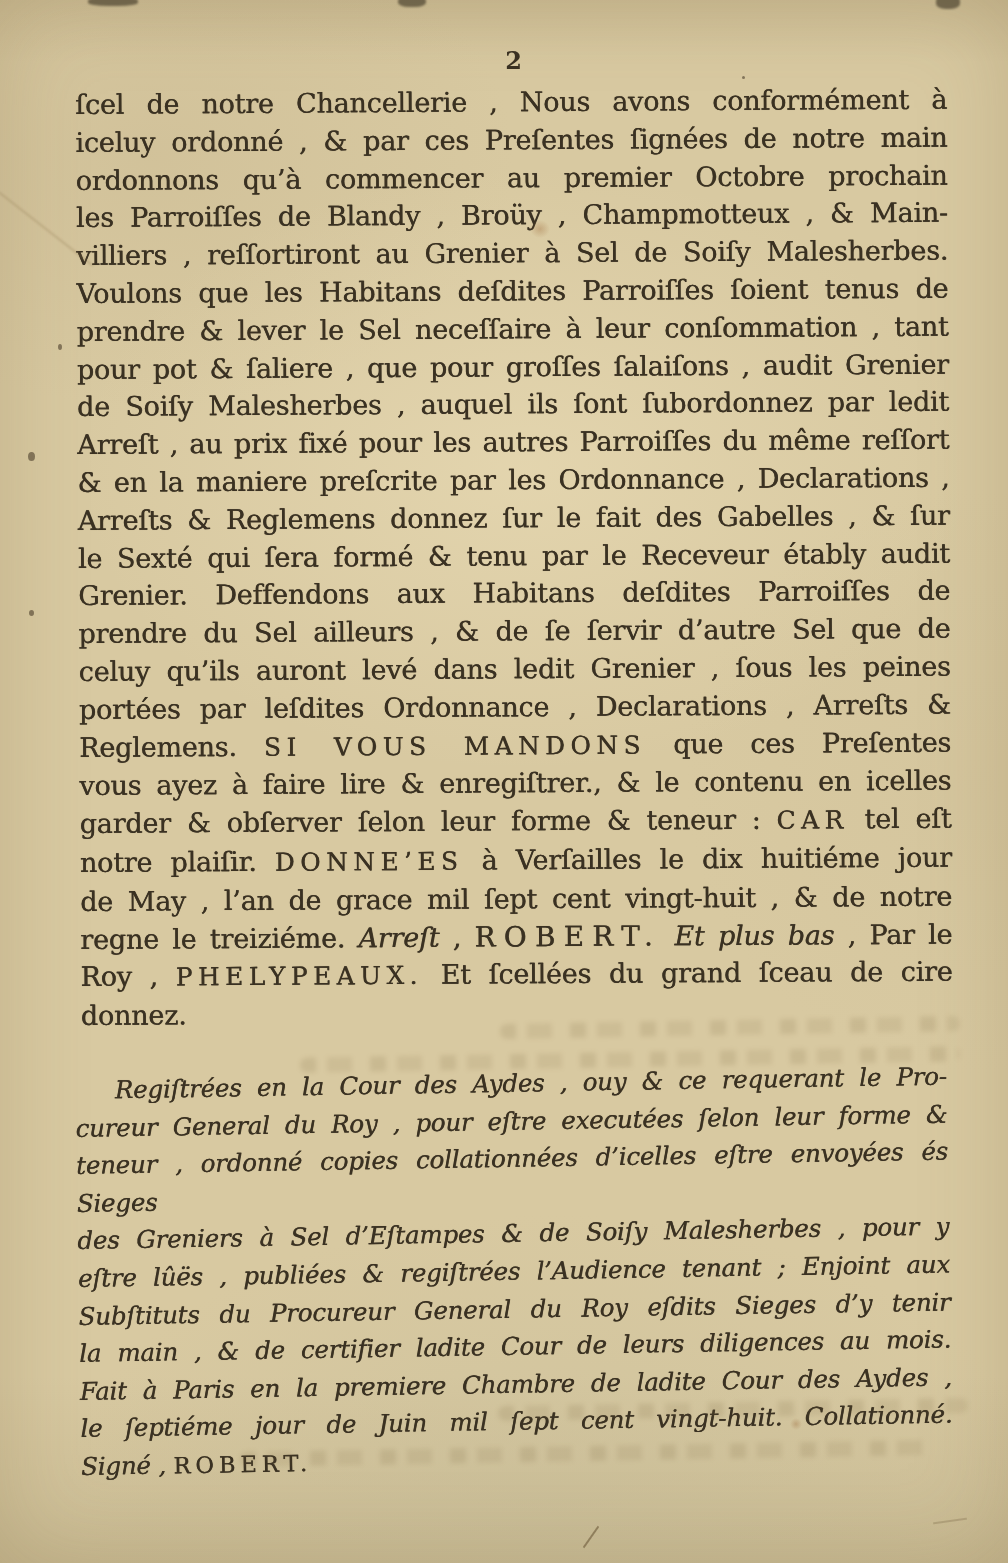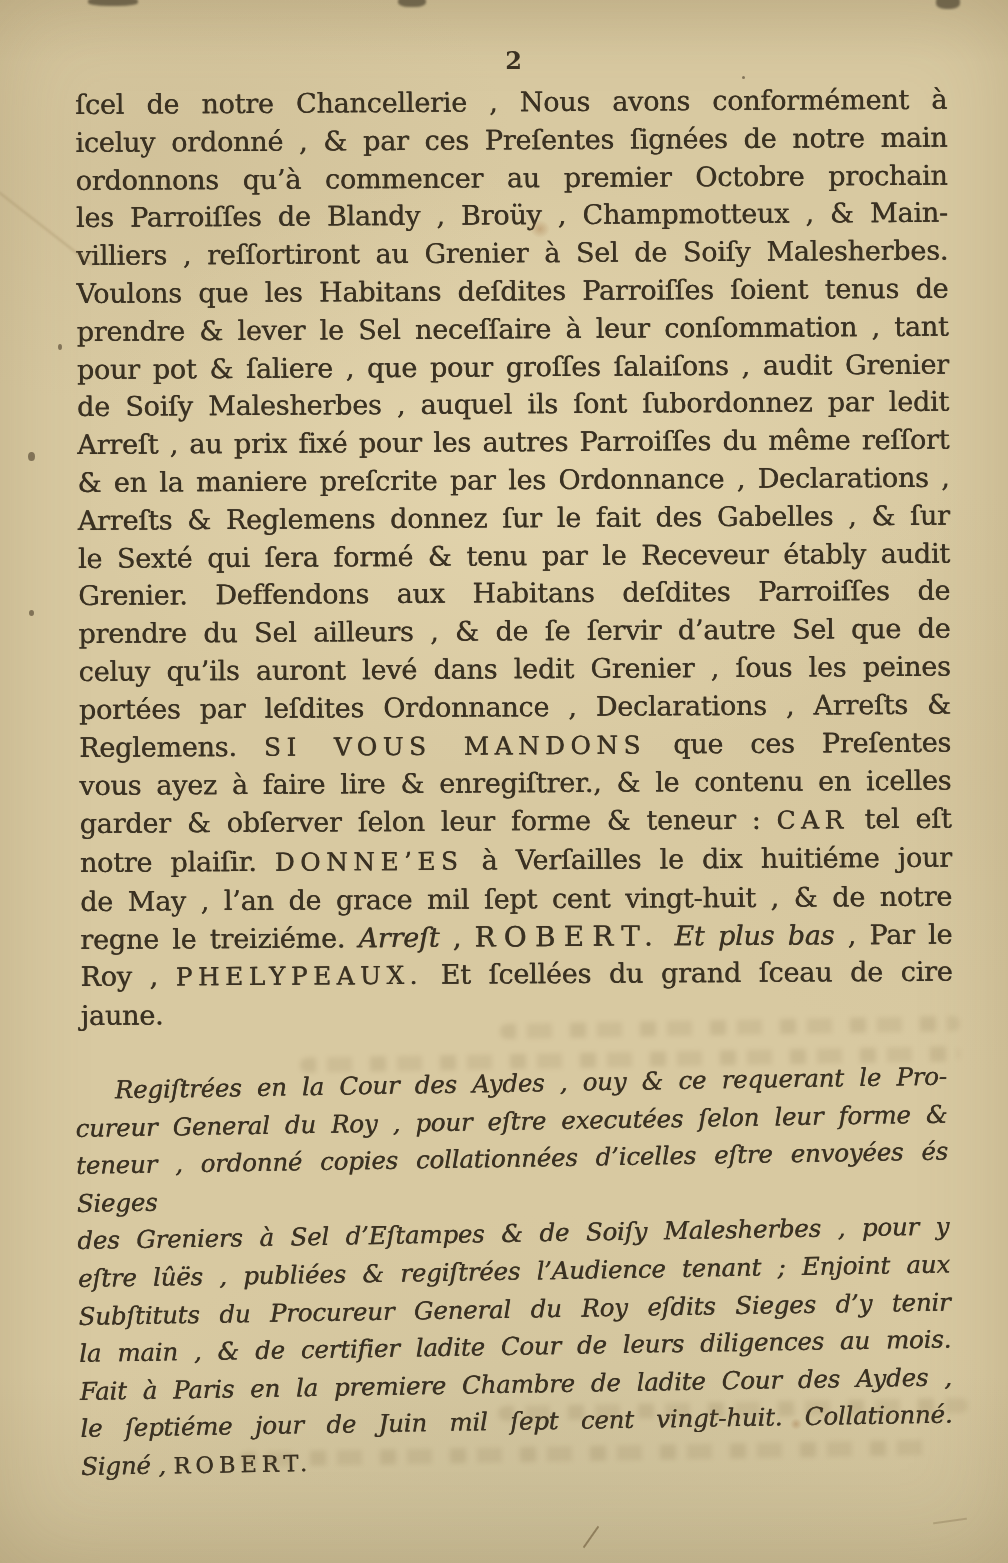--- a/index.html
+++ b/index.html
@@ -87,21 +87,21 @@
       <div class="line"><span>prendre du Sel ailleurs , &amp; de ſe ſervir d’autre Sel que de</span></div>
       <div class="line"><span>celuy qu’ils auront levé dans ledit Grenier , ſous les peines</span></div>
       <div class="line"><span>portées par leſdites Ordonnance , Declarations , Arreſts &amp;</span></div>
       <div class="line"><span>Reglemens. </span><span class="caps">SI VOUS MANDONS</span><span> que ces Preſentes</span></div>
       <div class="line"><span>vous ayez à faire lire &amp; enregiſtrer., &amp; le contenu en icelles</span></div>
       <div class="line"><span>garder &amp; obſerver ſelon leur forme &amp; teneur : </span><span class="caps">CAR</span><span> tel eſt</span></div>
       <div class="line"><span>notre plaiſir. </span><span class="caps">DONNE’ES</span><span> à Verſailles le dix huitiéme jour</span></div>
       <div class="line"><span>de May , l’an de grace mil ſept cent vingt-huit , &amp; de notre</span></div>
       <div class="line"><span>regne le treiziéme. </span><span class="it">Arreſt</span><span> , </span><span class="caps lg">ROBERT.</span><span> </span><span class="it">Et plus bas</span><span> , Par le</span></div>
       <div class="line"><span>Roy , </span><span class="caps">PHELYPEAUX.</span><span> Et ſcellées du grand ſceau de cire</span></div>
-      <div class="line nojust"><span>jaune.</span></div>
+      <div class="line nojust"><span>donnez.</span></div>
     </div>
 
   <div class="textblock registration">
       <div class="line indent"><span>Regiſtrées en la Cour des Aydes , ouy &amp; ce requerant le Pro-</span></div>
       <div class="line"><span>cureur General du Roy , pour eſtre executées ſelon leur forme &amp;</span></div>
       <div class="line"><span>teneur , ordonné copies collationnées d’icelles eſtre envoyées és Sieges</span></div>
       <div class="line"><span>des Greniers à Sel d’Eſtampes &amp; de Soiſy Malesherbes , pour y</span></div>
       <div class="line"><span>eſtre lûës , publiées &amp; regiſtrées l’Audience tenant ; Enjoint aux</span></div>
       <div class="line"><span>Subſtituts du Procureur General du Roy eſdits Sieges d’y tenir</span></div>
       <div class="line"><span>la main , &amp; de certifier ladite Cour de leurs diligences au mois.</span></div>

